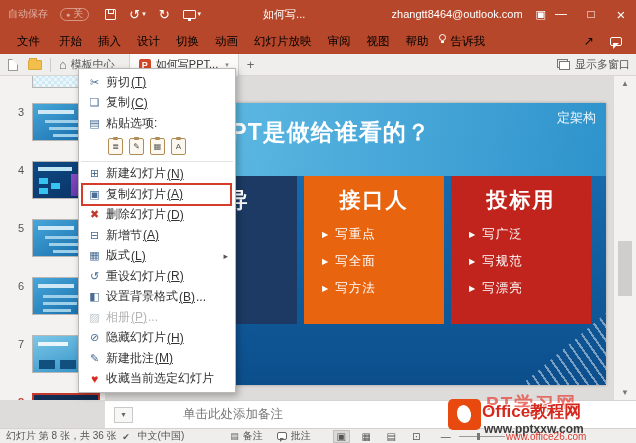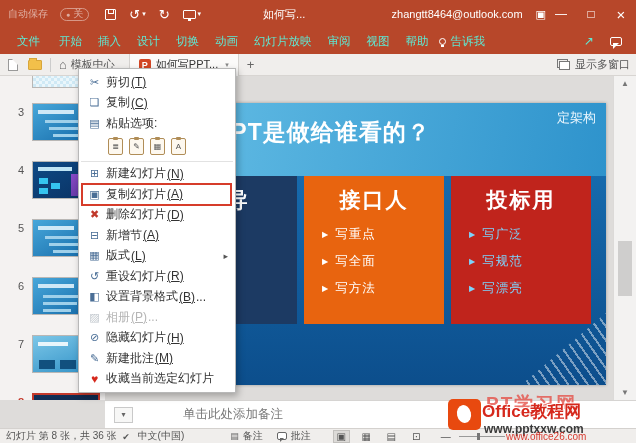--- a/index.html
+++ b/index.html
@@ -17,25 +17,25 @@
   .floppy{width:11px;height:11px;border:1.5px solid #fff;border-radius:1px;position:relative;margin-left:16px}
   .floppy::before{content:"";position:absolute;top:-1px;left:2px;width:4px;height:4px;border:1px solid #fff;border-top:none}
   .mon{width:13px;height:9px;border:1.3px solid #fff;border-radius:1px;position:relative}
   .mon::after{content:"";position:absolute;left:4px;bottom:-3px;width:3px;height:2px;background:#fff}
   .tb-title{font-size:11px;margin-left:62px;white-space:nowrap}
   .tb-account{font-size:11px;margin-left:auto}
   .winbtn{width:30px;height:28px;display:inline-flex;align-items:center;justify-content:center;font-size:12px;color:#fff}
   .winbtn.close{font-size:15px}
 
   
-  .ribbonrow{position:absolute;left:0;top:28px;width:636px;height:26px;background:#b7472a;display:flex;align-items:center;color:#5eead4}
+  .ribbonrow{position:absolute;left:0;top:28px;width:636px;height:26px;background:#b7472a;display:flex;align-items:center;color:#000000}
   .rtabs{display:flex;align-items:center;padding-left:6px}
   .rtab{font-size:11.5px;padding:0 8px;height:26px;display:flex;align-items:center;white-space:nowrap;cursor:default}
   .rtab.tab-file{padding:0 11px}
-  .tellme{display:flex;align-items:center;gap:5px;font-size:11.5px;margin-left:2px}
+  .tellme{display:flex;align-items:flex-start;gap:5px;font-size:11.5px;margin-left:2px}
   .bulb{width:7px;height:7px;border:1px solid #fff;border-radius:50%;position:relative}
   .bulb::after{content:"";position:absolute;left:1px;bottom:-3px;width:3px;height:2px;background:#fff}
   .rr-right{margin-left:auto;display:flex;align-items:center;gap:16px;padding-right:14px}
   .share-ic{font-size:12px}
   .bubble{width:12px;height:9px;border:1.3px solid #fff;border-radius:2px;position:relative}
   .bubble::after{content:"";position:absolute;left:2px;bottom:-4px;border:3px solid transparent;border-top-color:#fff;border-left-color:#fff;width:0;height:0}
 
   
   .docbar{position:absolute;left:0;top:54px;width:636px;height:22px;background:#f0eeec;border-bottom:1px solid #d8d5d2;display:flex;align-items:center;color:#555;font-size:11px}
   .pg{width:10px;height:12px;border:1px solid #999;background:#fff;margin-left:8px;position:relative}
@@ -87,21 +87,21 @@
   .slide{position:absolute;left:110px;top:103px;width:496px;height:282px;background:linear-gradient(180deg,#1a74b8,#0c4e8c);overflow:hidden;box-shadow:0 0 3px rgba(0,0,0,.3)}
   .band{position:absolute;left:0;top:0;width:100%;height:73px;background:linear-gradient(100deg,#6ac2e8,#2e93cc)}
   .slide-title{position:absolute;left:105px;top:14px;font-size:23px;font-weight:bold;color:#fff;letter-spacing:1px;white-space:nowrap}
   .corner{position:absolute;right:10px;top:6px;font-size:13px;color:#eaf6fd}
   .cols{position:absolute;left:47px;top:73px;display:flex;gap:7px}
   .col{width:140px;height:148px;padding-top:10px}
   .col h3{font-size:21px;color:#fff;text-align:center;font-weight:bold;letter-spacing:2px}
   .col ul{list-style:none;margin-top:12px;padding-left:18px}
   .col li{font-size:12.5px;color:#fff;margin-bottom:10px;display:flex;align-items:center;letter-spacing:1px}
   .col li::before{content:"▶";font-size:8px;margin-right:6px}
-  .col.c2 li{color:#7dd3fc}
+  .col.c2 li{color:#ffffff}
   .diag{position:absolute;right:0;bottom:0;width:85px;height:72px;background:repeating-linear-gradient(55deg,transparent 0 6px,rgba(255,255,255,.45) 6px 8px);clip-path:polygon(100% 0,100% 100%,0 100%)}
 
   
   .vscroll{position:absolute;left:613px;top:76px;width:23px;height:324px;background:#f3f2f1;border-left:1px solid #dcdad8}
   .varr{position:absolute;top:3px;left:0;right:0;text-align:center;font-size:8px;color:#777}
   .varr.down{top:auto;bottom:3px}
   .vthumb{position:absolute;left:4px;right:4px;top:165px;height:55px;background:#cfcecd}
 
   
   .notesbar{position:absolute;left:105px;top:400px;width:531px;height:28px;background:#fff;border-top:1px solid #d6d4d2;display:flex;align-items:center}

